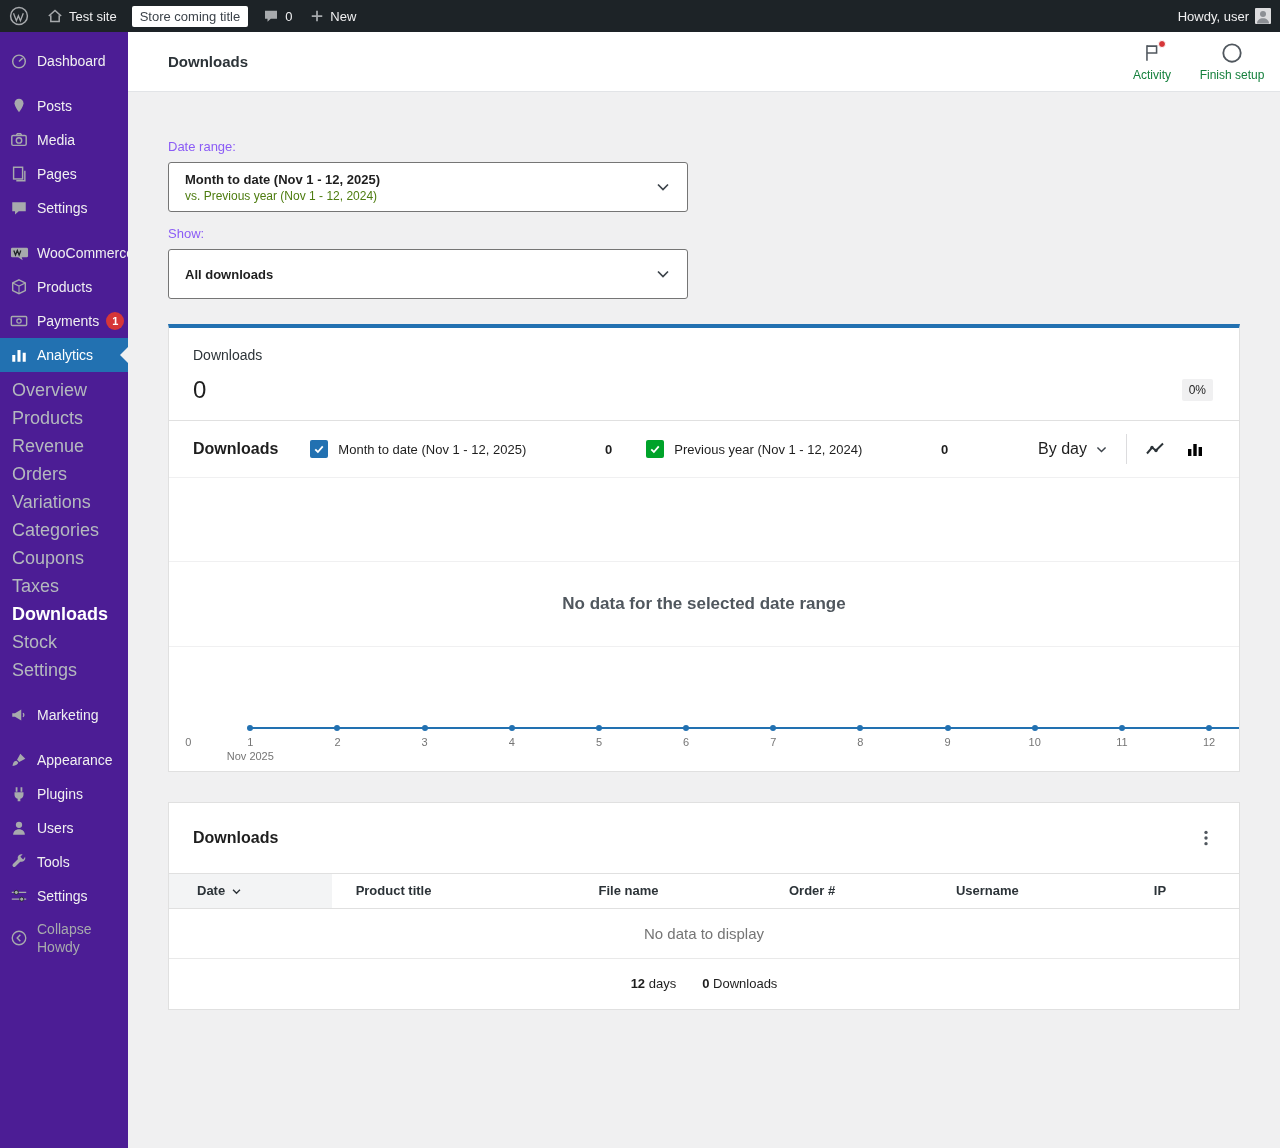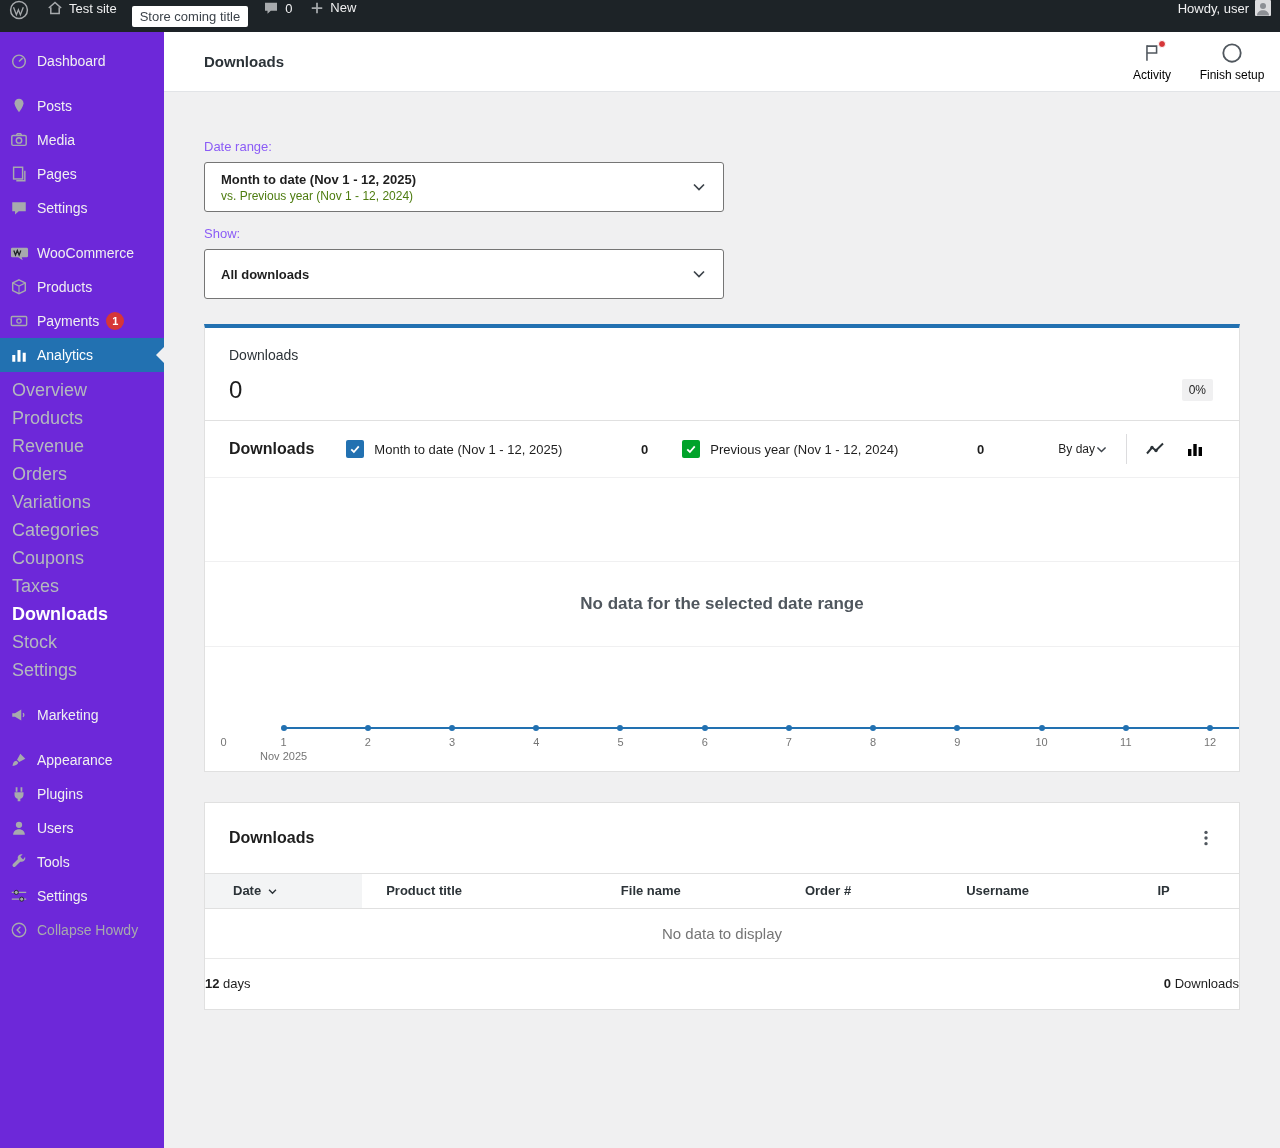--- a/index.html
+++ b/index.html
@@ -12,35 +12,35 @@
     overflow: hidden;
   }
   svg { display: block; }
 
   
   #wpadminbar {
     height: 32px; background: #1d2327; color: #f0f0f1;
     display: flex; justify-content: space-between; align-items: stretch;
     font-size: 13px;
   }
-  .ab-section { display: flex; align-items: flex-start; }
+  .ab-section { display: flex; align-items: center; }
   .ab-item { display: flex; align-items: center; gap: 6px; padding: 0 9px; cursor: pointer; }
   .ab-icon { color: #a7aaad; display: flex; align-items: center; }
   .ab-badge {
     align-self: center; background: #ffffff; color: #3c434a;
     border-radius: 2px; padding: 2px 8px; margin: 0 6px; font-size: 13px; line-height: 17px;
   }
   .ab-avatar { width: 16px; height: 16px; overflow: hidden; border-radius: 1px; }
 
   
   #layout { display: flex; min-height: 1116px; }
 
   
   #adminmenu {
-    width: 164px; flex-shrink: 0; background: #6d28d9; color: #f0f0f1;
+    width: 128px; flex-shrink: 0; background: #4c1d95; color: #f0f0f1;
     font-size: 14px; padding-top: 12px;
   }
   .menu-item {
     position: relative; display: flex; align-items: center; gap: 8px;
     padding: 7px 8px 7px 9px; min-height: 34px; cursor: pointer; color: #f0f0f1;
   }
   .mi-icon { width: 20px; height: 20px; flex-shrink: 0; color: #a7aaad; display: flex; align-items: center; justify-content: center; }
   .mi-label { line-height: 18px; display: flex; align-items: center; }
   .menu-item.active { background: #2271b1; color: #fff; }
   .menu-item.active .mi-icon { color: #fff; }
@@ -65,21 +65,21 @@
   #content { flex: 1; background: #f0f0f1; min-width: 0; }
   .page-header {
     height: 60px; background: #fff; display: flex; align-items: center;
     justify-content: space-between; padding: 0 8px 0 40px;
     border-bottom: 1px solid #e2e4e7;
   }
   .page-title { font-size: 15px; font-weight: 700; color: #2c3338; }
   .header-actions { display: flex; align-items: stretch; }
   .header-action {
     width: 80px; display: flex; flex-direction: column; align-items: center;
-    justify-content: space-between; gap: 4px; cursor: pointer; font-size: 12px; color: #000000;
+    justify-content: space-between; gap: 4px; cursor: pointer; font-size: 12px; color: #15803d;
   }
   .ha-icon { position: relative; color: #50575e; }
   .red-dot {
     position: absolute; top: -2px; right: -3px; width: 8px; height: 8px;
     border-radius: 50%; background: #d63638; border: 1px solid #fff;
   }
 
   .page-body { padding: 0 40px 40px; }
 
   
@@ -112,21 +112,21 @@
     border-bottom: 1px solid #f0f0f1; min-height: 52px;
   }
   .chart-header h2 { font-size: 16px; font-weight: 700; color: #1e1e1e; margin-right: 32px; }
   .legend-item { display: flex; align-items: center; gap: 10px; font-size: 13px; width: 306px; margin-right: 30px; cursor: pointer; }
   .legend-label { color: #1e1e1e; }
   .legend-total { margin-left: auto; font-weight: 700; padding-right: 4px; }
   .checkbox {
     width: 18px; height: 18px; border-radius: 2px; flex-shrink: 0;
     display: flex; align-items: center; justify-content: center;
   }
-  .interval-select { margin-left: auto; display: flex; align-items: center; gap: 0; font-size: 12px; padding: 6px 10px; cursor: pointer; }
+  .interval-select { margin-left: auto; display: flex; align-items: center; gap: 8px; font-size: 16px; padding: 6px 10px; cursor: pointer; }
   .vdivider { width: 1px; height: 30px; background: #dcdcde; margin: 0 8px; }
   .chart-type-btn { background: none; border: none; padding: 8px 10px; cursor: pointer; }
   .chart-type-btn.line { color: #2c3338; }
   .chart-type-btn.bar { color: #757575; }
 
   .chart-body { position: relative; height: 251px; }
   .gridline { position: absolute; left: 0; right: 0; height: 1px; background: #f0f0f1; }
   .gridline.g1 { top: 33%; }
   .gridline.g2 { top: 67%; }
   .empty-msg {
@@ -151,21 +151,21 @@
   th {
     text-align: left; font-weight: 700; color: #2c3338; padding: 9px 16px 9px 24px;
     border-top: 1px solid #e0e0e0; border-bottom: 1px solid #e0e0e0; line-height: 16px;
   }
   th.sorted { background: #f3f4f5; padding-left: 28px; }
   th .th-inner { display: flex; align-items: center; gap: 6px; }
   td.empty-cell {
     text-align: center; padding: 16px; color: #757575; font-size: 15px;
     border-bottom: 1px solid #e9e9e9;
   }
-  .table-summary { display: flex; justify-content: space-between; gap: 26px; padding: 17px 0 18px; font-size: 13px; color: #1e1e1e; }
+  .table-summary { display: flex; justify-content: center; gap: 26px; padding: 17px 0 18px; font-size: 13px; color: #1e1e1e; }
   .ts-item b { font-weight: 700; }
 </style>
 </head>
 <body>
 
 <div id="wpadminbar">
   <div class="ab-section">
     <span class="ab-item">
       <span class="ab-icon">
         <svg width="20" height="20" viewBox="0 0 20 20">

